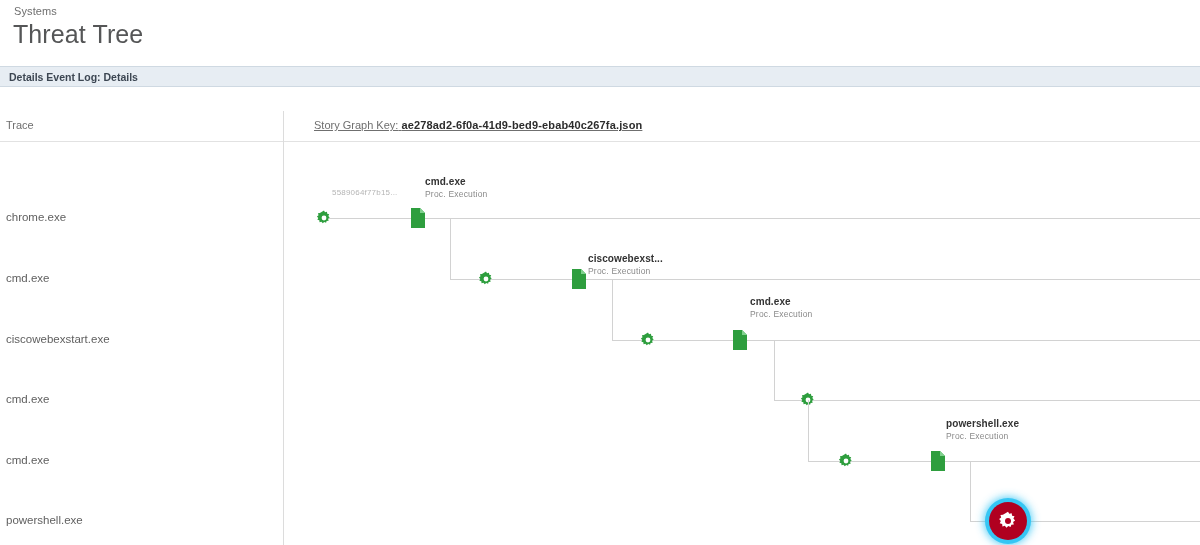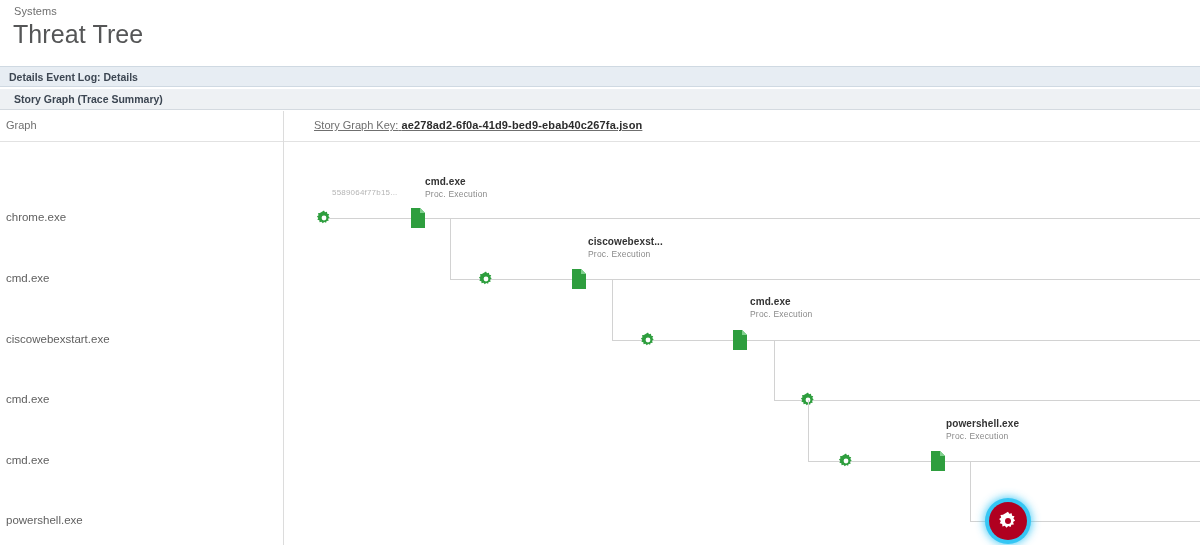--- a/index.html
+++ b/index.html
@@ -64,26 +64,23 @@
 <div class="page">
 
   <div class="pg-head">
     <div class="breadcrumb">Systems</div>
     <div class="pg-title">Threat Tree</div>
   </div>
 
   <div class="band band-1">
     <div class="band-label">Details Event Log: Details</div>
   </div>
-  <div class="band band-2">
-    <div class="band-label">Story Graph (Trace Summary)</div>
-  </div>
 
   <div class="col-head">
-    <div class="col-head-actors">Graph</div>
+    <div class="col-head-actors">Trace</div>
     <div class="col-head-key">
       <span>Story Graph Key:</span>
       <b>ae278ad2-6f0a-41d9-bed9-ebab40c267fa.json</b>
     </div>
   </div>
 
   <div class="divider"></div>
 
   <div class="actors">
       <div class="actor" style="top: 70px;"><span>chrome.exe</span></div>
@@ -130,21 +127,21 @@
       <div class="node" style="left: 295px; top: 138px;">
         <div class="file">
           <svg viewBox="0 0 14 20">
             <path fill="#2e9e3e" d="M0 0h9l5 5v15H0z"></path>
             <path fill="#7fd18d" d="M9 0l5 5H9z"></path>
           </svg>
         </div>
       </div>
       <div class="edge-v" style="left: 328px; top: 138px; height: 61px;"></div>
       <div class="edge-h" style="left: 328px; top: 199px; width: 36px;"></div>
-      <div class="nlabel" style="left: 304px; top: 95px;">
+      <div class="nlabel" style="left: 304px; top: 112px;">
         <div class="t1">ciscowebexst...</div>
         <div class="t2">Proc. Execution</div>
       </div>
       <div class="edge-h" style="left: 364px; top: 199px; width: 552px;"></div>
       <div class="node" style="left: 364px; top: 199px;">
         <div class="gear">
           <svg viewBox="0 0 24 24">
             <path fill="#2e9e3e" d="M12 0.8l1.5 2.6 2.9-.8.5 3 2.9.8-1.3 2.7 2 2.2-2.4 1.9.9 2.9-3 .3-.9 2.9-2.7-1.3-2.3 2-1.9-2.4-2.9.9-.3-3-2.9-.9 1.3-2.7-2-2.3 2.4-1.9-.9-2.9 3-.3z"></path>
             <circle cx="12" cy="12" r="3.6" fill="#ffffff"></circle>
           </svg>

